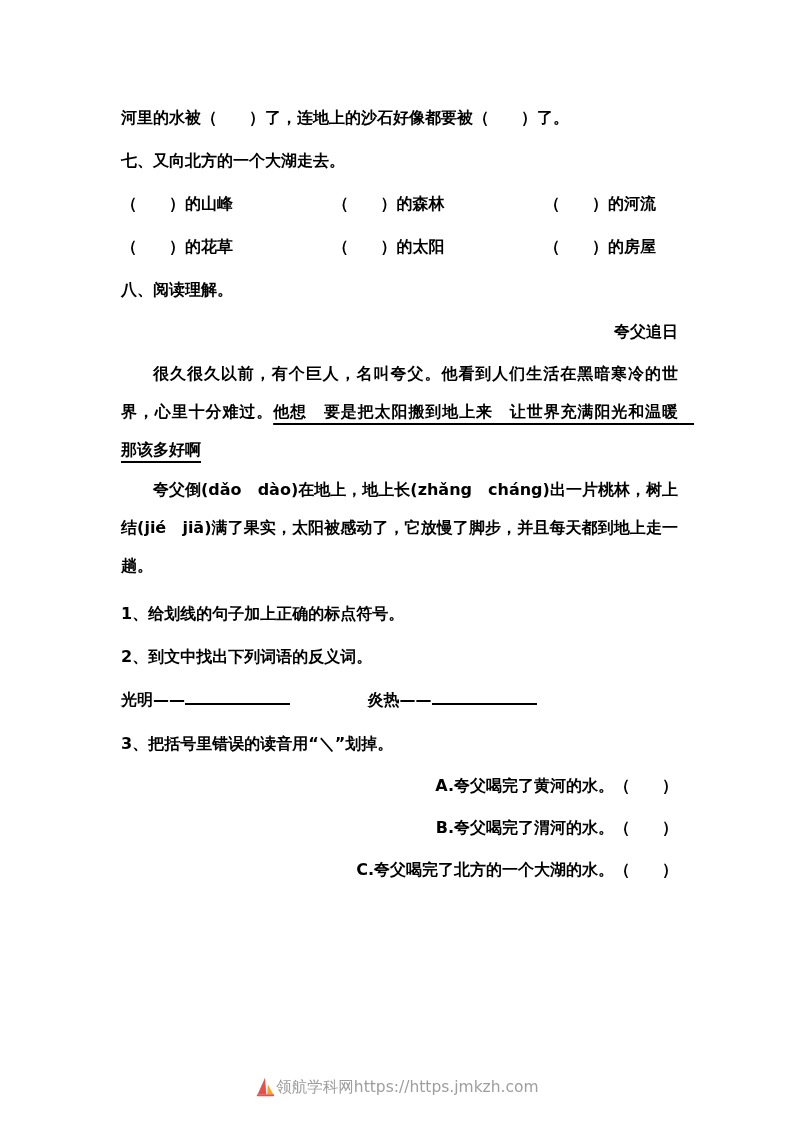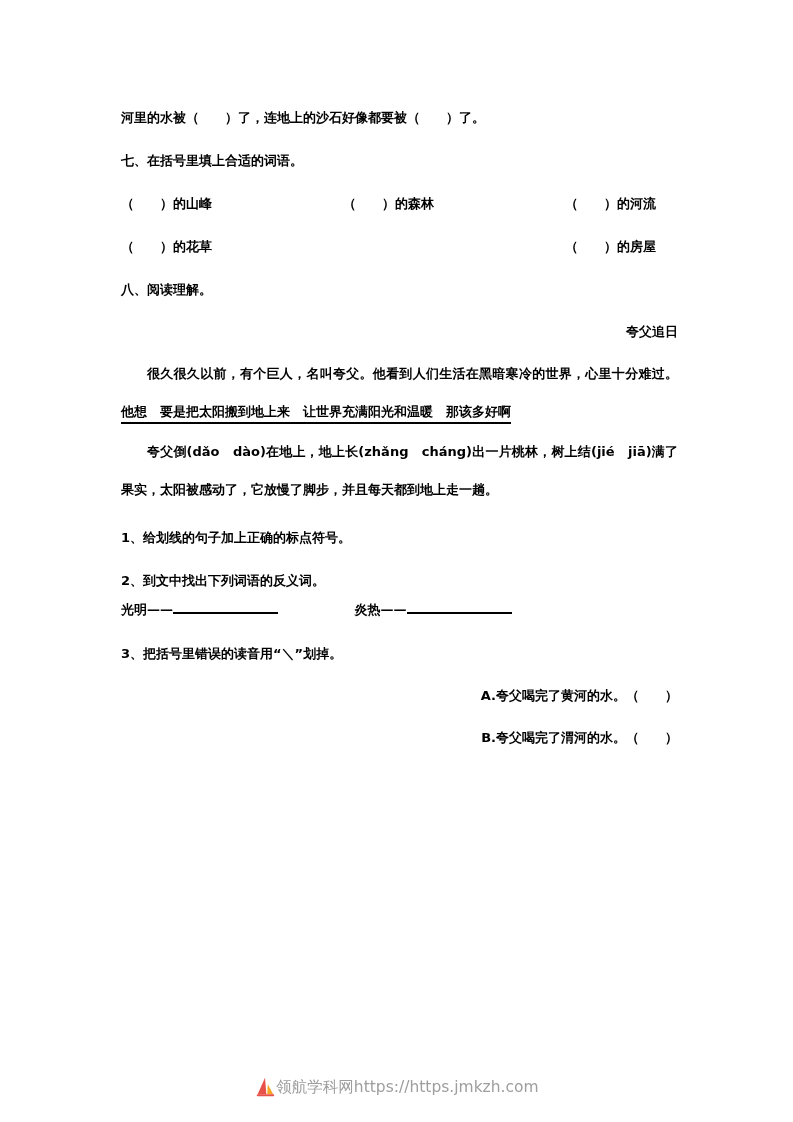--- a/index.html
+++ b/index.html
@@ -14,21 +14,21 @@
     height: 1122px;
     margin: 0 auto;
     background: #ffffff;
     overflow: hidden;
   }
   .content {
     position: absolute;
     top: 98px;
     left: 121px;
     width: 557px;
-    font-size: 13px;
+    font-size: 16px;
     font-weight: 700;
     color: #000000;
   }
   .line {
     line-height: 40px;
     margin-bottom: 3px;
   }
   .fill-row {
     display: flex;
     justify-content: space-between;
@@ -52,20 +52,21 @@
     text-decoration: underline;
     text-underline-offset: 6px;
     text-decoration-thickness: 1.5px;
   }
   .question {
     line-height: 28px;
     margin-top: 15px;
   }
   .antonym-line {
     line-height: 30px;
+    margin-top: 14px;
   }
   .blank {
     display: inline-block;
     width: 105px;
     height: 1em;
     border-bottom: 2px solid #000;
     vertical-align: baseline;
   }
   .antonym-right { margin-left: 72px; }
   .option-line {
@@ -93,30 +94,31 @@
   .logo svg { width: 100%; height: 100%; }
 </style>
 </head>
 <body>
 
 <div class="page">
   <div class="content">
 
     <div class="line">河里的水被（　　）了，连地上的沙石好像都要被（　　）了。</div>
 
-    <div class="line">七、在括号里填上合适的词语。</div>
+    <div class="line">七、又向北方的一个大湖走去。</div>
 
     <div class="fill-row">
       <span>（　　）的山峰</span>
       <span>（　　）的森林</span>
       <span>（　　）的河流</span>
     </div>
 
     <div class="fill-row">
       <span>（　　）的花草</span>
+      <span>（　　）的太阳</span>
       <span>（　　）的房屋</span>
     </div>
 
     <div class="line">八、阅读理解。</div>
 
     <div class="passage-title">夸父追日</div>
 
     <div class="para"><span>很久很久以前，有个巨人，名叫夸父。他看到人们生活在黑暗寒冷的世界，心里十分难过。</span><span class="underlined">他想　要是把太阳搬到地上来　让世界充满阳光和温暖　那该多好啊</span></div>
 
 
@@ -129,20 +131,21 @@
     <div class="antonym-line">
       <span>光明——</span><span class="blank"></span>
       <span class="antonym-right">炎热——</span><span class="blank"></span>
     </div>
 
     <div class="question">3、把括号里错误的读音用“＼”划掉。</div>
 
 
     <div class="option-line">A.夸父喝完了黄河的水。（　　）</div>
     <div class="option-line">B.夸父喝完了渭河的水。（　　）</div>
+    <div class="option-line">C.夸父喝完了北方的一个大湖的水。（　　）</div>
 
   </div>
 
   <div class="footer">
     <span class="logo">
       <svg viewBox="0 0 24 24" xmlns="http://www.w3.org/2000/svg">
         <path d="M4 20 L12 2 L13.5 20 Z" fill="#e8514a"></path>
         <path d="M15 9 L21 20 L14.5 20 Z" fill="#f5a623"></path>
         <rect x="3" y="20" width="19" height="2" rx="1" fill="#e8514a"></rect>
       </svg>

